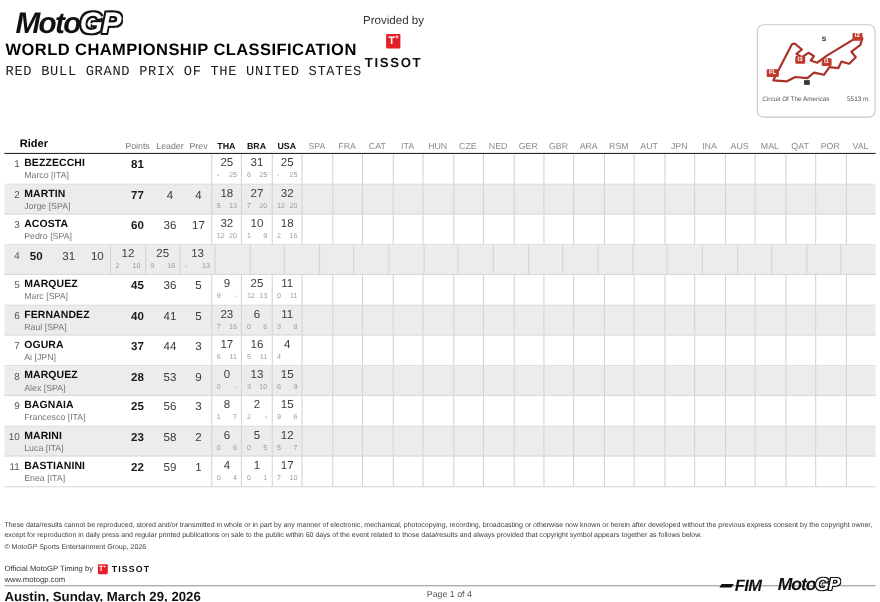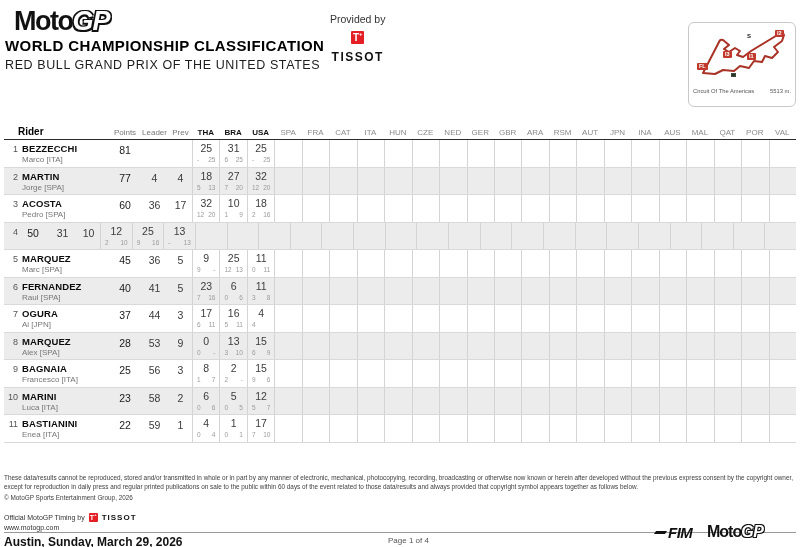--- a/index.html
+++ b/index.html
@@ -1,32 +1,32 @@
 <!DOCTYPE html>
 <html><head>
 <meta charset="utf-8">
 <style>
   * { margin:0; padding:0; box-sizing:border-box; }
   html,body { width:800px; height:547px; background:#fff; font-family:"Liberation Sans",sans-serif; position:relative; overflow:hidden; }
 
   
   .motogp-logo { position:absolute; left:14px; top:6px; white-space:nowrap; }
-  .moto-solid { font-weight:900; font-size:27px; letter-spacing:-1.5px; color:#111; }
+  .moto-solid { font-style:italic; font-weight:900; font-size:27px; letter-spacing:-1.5px; color:#111; }
   .moto-outline { font-style:italic; font-weight:900; font-size:27px; letter-spacing:-1px; color:#fff;
       text-shadow:-1.5px -1.5px 0 #111, 1.5px -1.5px 0 #111, -1.5px 1.5px 0 #111, 1.5px 1.5px 0 #111; }
   .provided { position:absolute; left:330px; top:13px; display:flex; align-items:center; gap:6px;flex-direction:column; }
   .provided-label { font-size:10.5px; color:#333; }
   .tissot-box { width:13px; height:13px; background:#e31e24; color:#fff; display:inline-flex; align-items:flex-start; justify-content:center; font-weight:bold; border-radius:1px; }
   .tissot-box .t { font-size:10px; line-height:13px; }
   .tissot-box .cross { font-size:6px; line-height:6px; margin-left:0px; }
   .tissot-text { font-weight:bold; font-size:12px; letter-spacing:1.5px; color:#111; }
 
   .titles { position:absolute; left:5px; top:37px; }
   .title-main { font-size:15px; font-weight:bold; letter-spacing:0.4px; color:#000; }
-  .title-sub { font-size:12.5px; font-weight:normal; letter-spacing:0.6px; color:#1c1c1c; margin-top:4px; }
+  .title-sub { font-size:12.5px; font-weight:normal; letter-spacing:0.6px; color:#1c1c1c; margin-top:4px;font-family:Liberation Mono, monospace; }
 
   
   .circuit-box { position:absolute; left:688px; top:22px; width:108px; height:85px; border:1px solid #c9c9c9; border-radius:6px; padding:4px 4px 2px; }
   .circuit-map { position:relative; width:98px; height:58px; }
   .circuit-map svg { position:absolute; left:0; top:0; }
   .cmarker { position:absolute; background:#c0392b; color:#fff; font-size:5.5px; font-weight:bold; padding:0px 2px; border-radius:1px; line-height:7px; }
   .cmarker.plain { background:none; color:#111; font-size:6px; }
   .cflag { position:absolute; width:5px; height:4px; background:#1d3d1d; border:0.5px solid #444; }
   .circuit-caption { display:flex; justify-content:space-between; font-size:5.8px; color:#555; margin-top:3px; }
 
@@ -40,21 +40,21 @@
   .h-race { flex:1 1 0; text-align:center; font-size:8px; color:#8a8a8a; }
   .h-race.done { color:#111; font-weight:bold; }
 
   .trow { display:flex; height:27.5px; border-bottom:1px solid #d9d9d9; }
   .trow.alt { background:#ececec; }
   .c-rank { width:14px; text-align:right; font-size:9px; color:#555; padding-top:4px; }
   .c-rider { width:92px; padding-left:4px; overflow:visible; white-space:nowrap; }
   .surname { display:block; font-size:9.5px; font-weight:bold; color:#0d0d0d; margin-top:3px; letter-spacing:0.1px; }
   .fullname { display:block; font-size:8px; color:#767676; margin-top:1px; }
   .c-stat { text-align:center; padding-top:4px; font-size:10.5px; color:#3a3a3a; }
-  .c-points { width:30px; font-weight:normal; color:#1b1b1b; }
+  .c-points { width:30px; font-weight:bold; color:#1b1b1b; }
   .c-leader { width:29px; } .c-prev { width:23px; }
   .c-race { flex:1 1 0; border-left:1px solid #d4d4d4; text-align:center; padding-top:3px; }
   .c-race .total { font-size:10.5px; color:#3c3c3c; line-height:11px; }
   .c-race .sub { display:flex; justify-content:space-between; padding:0 4px; font-size:6.5px; color:#9b9b9b; margin-top:2px; }
 
   
   .legal { position:absolute; left:4px; top:473px; width:792px; font-size:6.4px; color:#3d3d3d; line-height:1.45; }
   .legal-copy { margin-top:1px; }
   .timing-row { position:absolute; left:4px; top:513px; display:flex; align-items:center; gap:4px; font-size:7px; color:#333; }
   .tissot-box.small { width:9px; height:9px; } .tissot-box.small .t { font-size:7px; line-height:9px; } .tissot-box.small .cross { font-size:4px; line-height:4px; }

